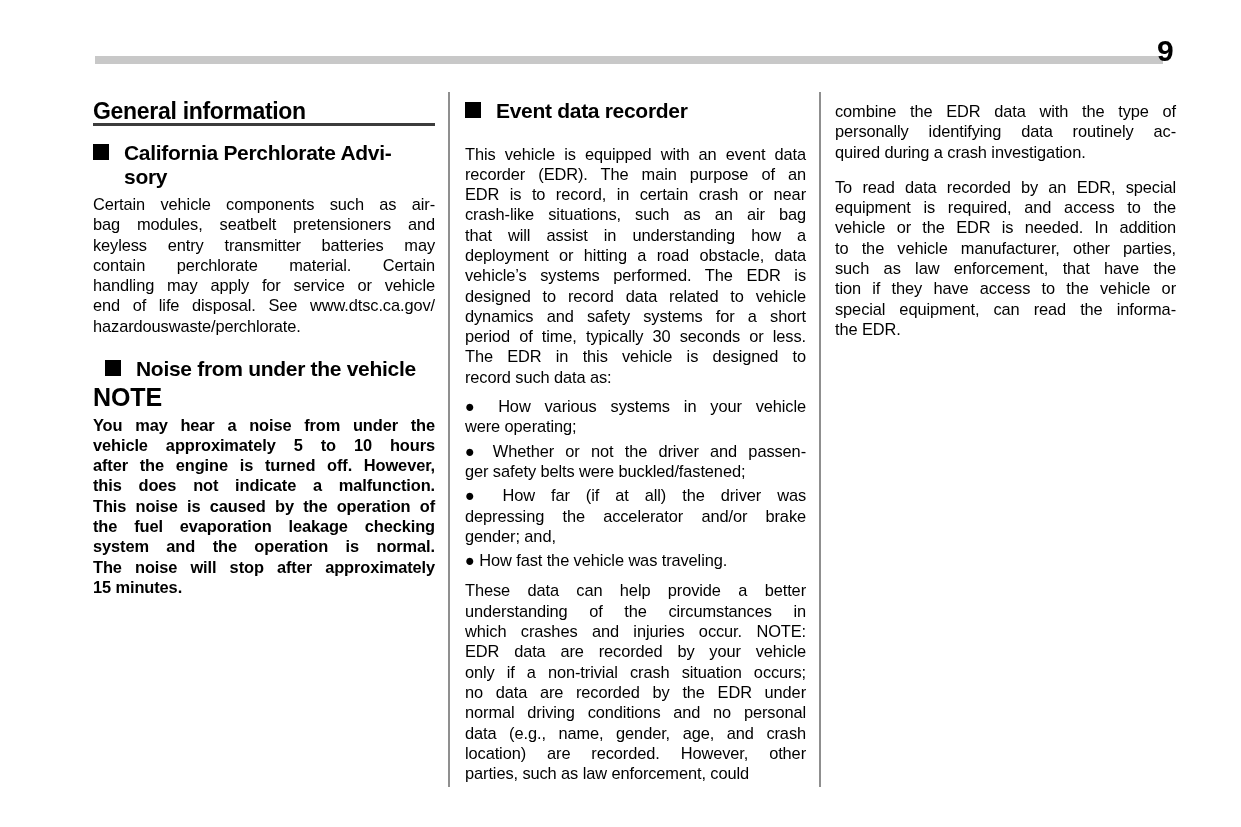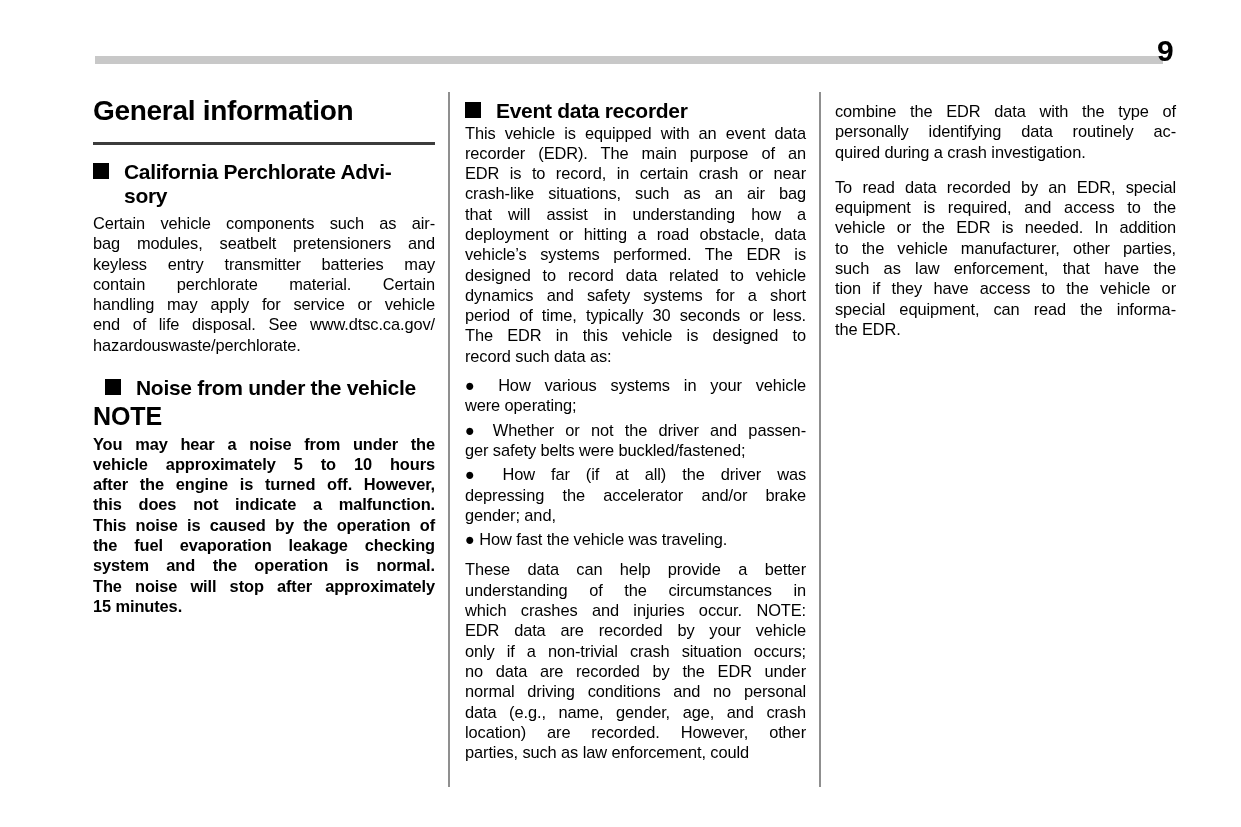--- a/index.html
+++ b/index.html
@@ -35,24 +35,24 @@
     position:absolute;
     font-size:16.4px;
     line-height:20.3px;
     letter-spacing:-0.1px;
   }
   .col1 { left:93px;  top:99px;  width:342px; }
   .col2 { left:465px; top:99px;  width:341px; }
   .col3 { left:835px; top:101px; width:341px; }
 
   .h1 {
-    font-size:28px; line-height:24px; font-weight:bold;
+    font-size:23px; line-height:24px; font-weight:bold;
     letter-spacing:-0.3px;
     margin:0 0 15px 0;
-    padding-bottom:19px;
+    padding-bottom:0;
     border-bottom:3px solid #3c3c3c;
   }
   .h2 {
     display:flex;
     font-weight:bold;
     font-size:21px; line-height:23.5px;
     letter-spacing:-0.3px;
     margin:0 0 6px 0;
   }
   .h2.mt { margin-top:21px;padding-left:12px; }
@@ -74,21 +74,21 @@
 
   .para { margin:0; }
   .para .tline { text-align:justify; text-align-last:justify; }
   .para .tline:last-child { text-align-last:left; }
   .para.bold { font-weight:bold; }
 
   .bullets { margin-top:9px; }
   .bullets .para { margin-bottom:4px; }
   .outro { margin-top:10px; }
   .col3 .p2 { margin-top:15px; }
-  .col2 .h2 { margin-bottom:0; }
+  .col2 .h2 { margin-bottom:21px; }
 </style>
 </head>
 <body>
 
 <div class="page">
 
   <div class="top-rule"></div>
   <div class="page-number">9</div>
 
   <div class="divider d1"></div>

